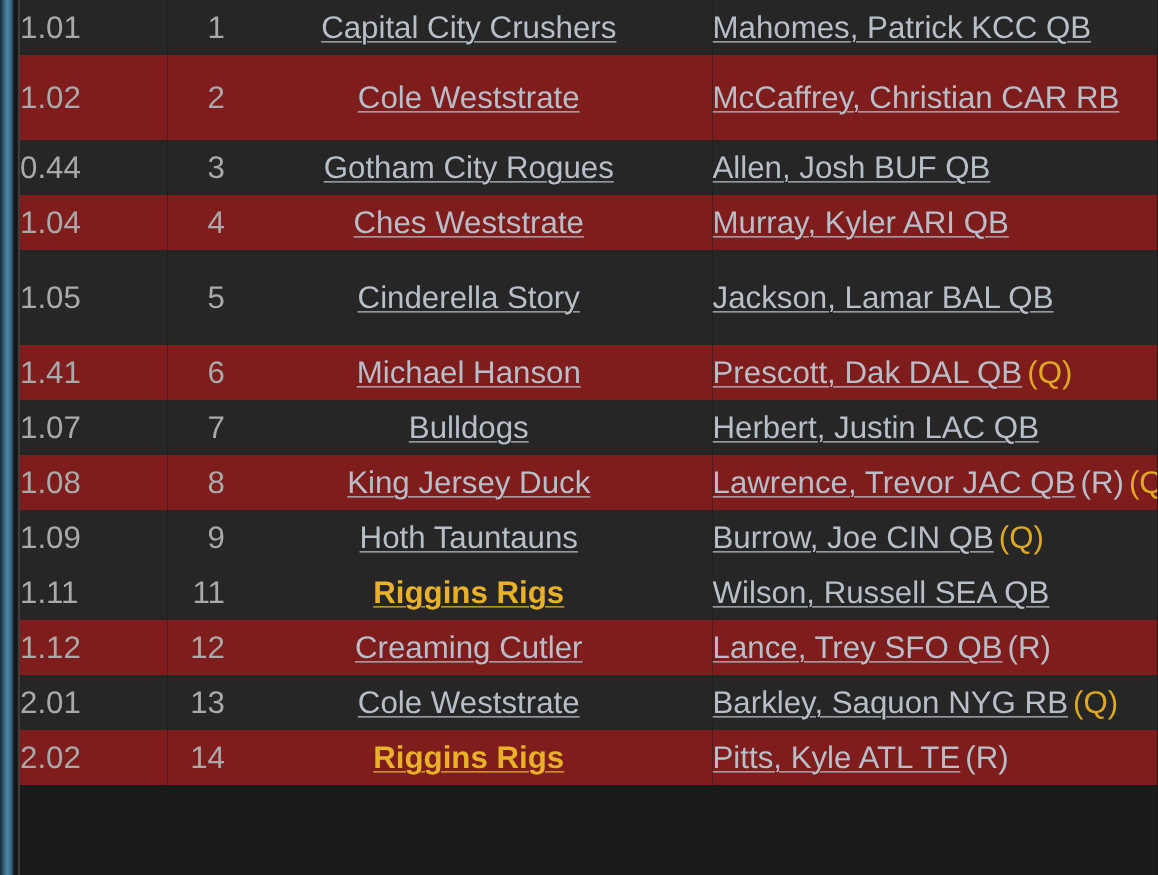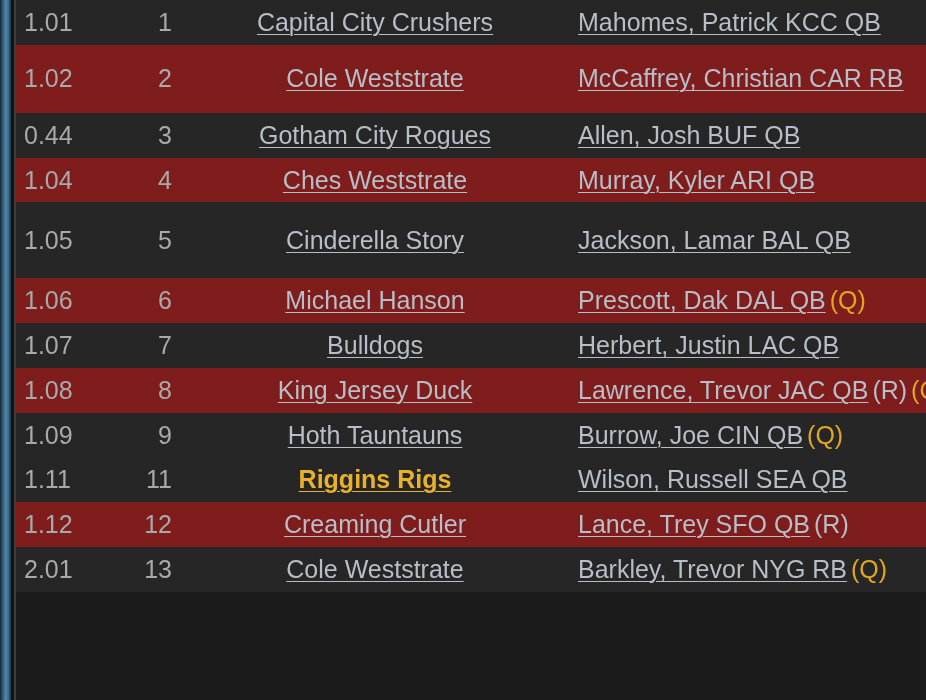--- a/index.html
+++ b/index.html
@@ -65,21 +65,21 @@
     border-collapse: collapse;
     table-layout: fixed;
   }
   #pick-table tr { height: 44px; }
   #pick-table tr.tall { height: 68px; }
   #pick-table tr.tall2 { height: 76px; }
   #pick-table tr.odd  { background: #262626; }
   #pick-table tr.even { background: #7f1d1d; }
 
   #pick-table td {
-    padding: 8px;
+    padding: 0;
     vertical-align: middle;
     font-size: 25px;
     line-height: 1.15;
     white-space: nowrap;
     overflow: hidden;
   }
 
   td.col-round {
     width: 118px;
     padding-left: 8px;
@@ -161,21 +161,21 @@
           <td class="col-team"><a class="entity-link">Ches Weststrate</a></td>
           <td class="col-player"><a class="entity-link">Murray, Kyler ARI QB</a></td>
         </tr>
         <tr class="odd tall2">
           <td class="col-round">1.05</td>
           <td class="col-overall">5</td>
           <td class="col-team"><a class="entity-link">Cinderella Story</a></td>
           <td class="col-player"><a class="entity-link">Jackson, Lamar BAL QB</a></td>
         </tr>
         <tr class="even">
-          <td class="col-round">1.06</td>
+          <td class="col-round">1.41</td>
           <td class="col-overall">6</td>
           <td class="col-team"><a class="entity-link">Michael Hanson</a></td>
           <td class="col-player"><a class="entity-link">Prescott, Dak DAL QB</a><span class="tag-questionable">(Q)</span></td>
         </tr>
         <tr class="odd">
           <td class="col-round">1.07</td>
           <td class="col-overall">7</td>
           <td class="col-team"><a class="entity-link">Bulldogs</a></td>
           <td class="col-player"><a class="entity-link">Herbert, Justin LAC QB</a></td>
         </tr>
@@ -200,18 +200,24 @@
         <tr class="even">
           <td class="col-round">1.12</td>
           <td class="col-overall">12</td>
           <td class="col-team"><a class="entity-link">Creaming Cutler</a></td>
           <td class="col-player"><a class="entity-link">Lance, Trey SFO QB</a><span class="tag-rookie">(R)</span></td>
         </tr>
         <tr class="odd">
           <td class="col-round">2.01</td>
           <td class="col-overall">13</td>
           <td class="col-team"><a class="entity-link">Cole Weststrate</a></td>
-          <td class="col-player"><a class="entity-link">Barkley, Trevor NYG RB</a><span class="tag-questionable">(Q)</span></td>
+          <td class="col-player"><a class="entity-link">Barkley, Saquon NYG RB</a><span class="tag-questionable">(Q)</span></td>
+        </tr>
+        <tr class="even">
+          <td class="col-round">2.02</td>
+          <td class="col-overall">14</td>
+          <td class="col-team"><a class="entity-link my-team">Riggins Rigs</a></td>
+          <td class="col-player"><a class="entity-link">Pitts, Kyle ATL TE</a><span class="tag-rookie">(R)</span></td>
         </tr>
       </tbody>
   </table>
 
 </div>
 
 </body></html>

